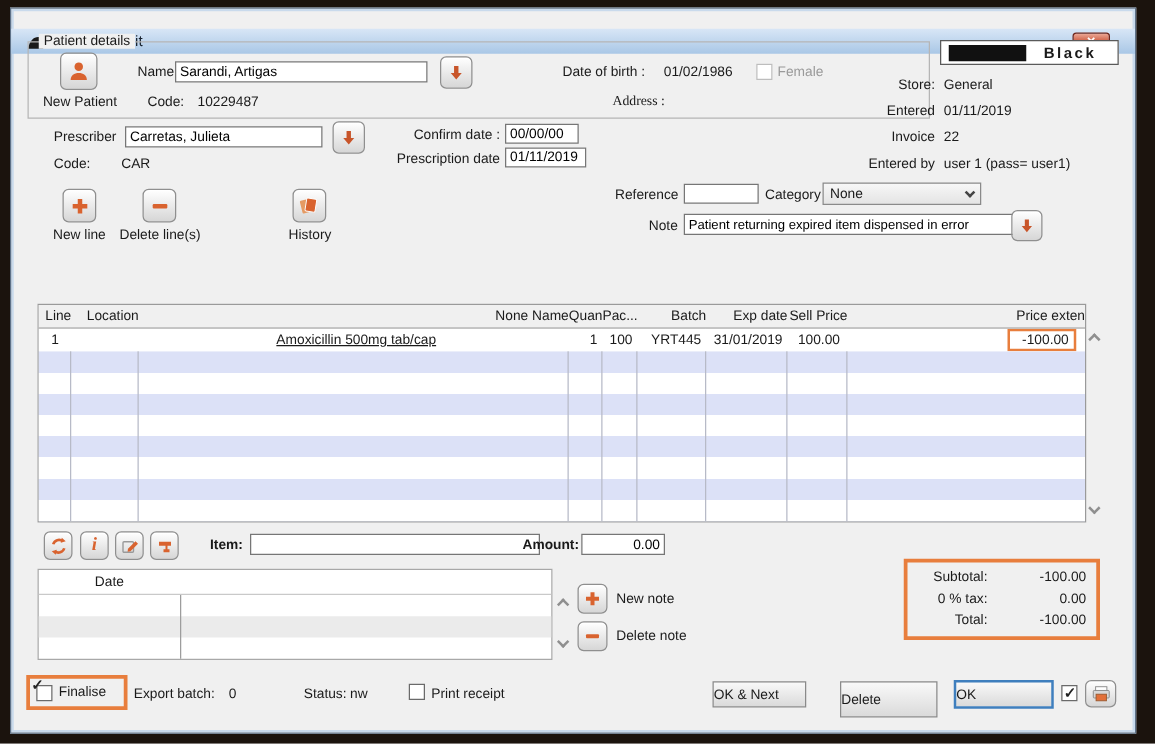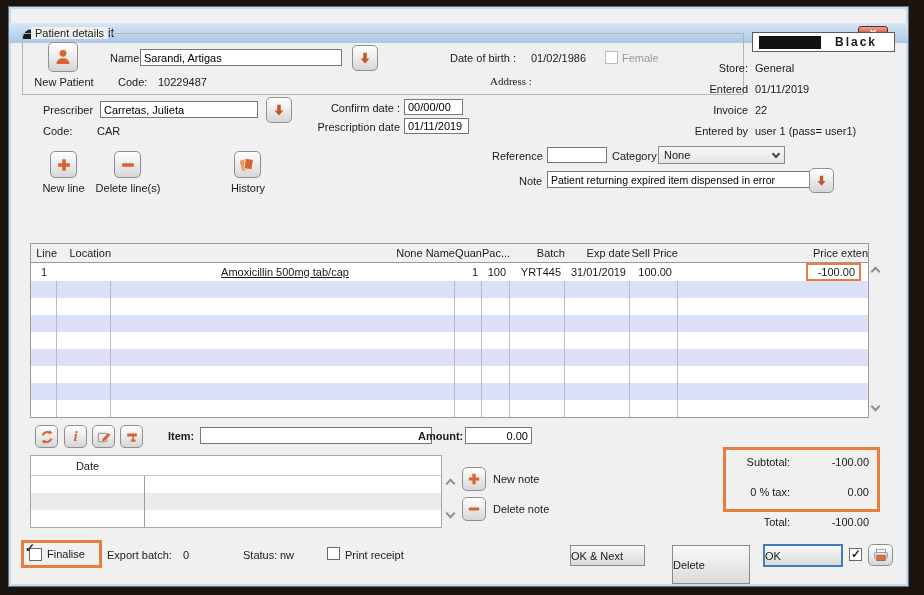--- a/index.html
+++ b/index.html
@@ -63,21 +63,21 @@
   .grid-overlay div { border-right:1px solid #b7bac7; height:100%; }
   .grid-overlay div:last-child { border-right:none; }
 
   .notes-table { position:absolute; left:30px; top:455px; width:412px; height:73px; border:1px solid #a8a8a8; background:#fff; }
   .nt-head { display:grid; grid-template-columns:113px 1fr; height:20px; align-items:center; border-bottom:1px solid #c9c9c9; }
   .nt-body { position:relative; height:51px; }
   .nt-stripe { position:absolute; left:0; top:17px; width:100%; height:17px; background:#ebebeb; }
   .nt-div { position:absolute; left:113px; top:0; width:1px; height:51px; background:#9d9d9d; }
 
   .totals-box { position:absolute; left:723px; top:447px; width:157px; height:65px; border:3px solid #e87e3d;
-    padding:6px 8px 0 6px; display:flex; flex-direction:column; gap:18px; }
+    padding:6px 8px 0 6px; display:flex; flex-direction:column; gap:5px; }
   .t-row { display:flex; }
   .t-row .t-lbl { width:58px; text-align:right; }
   .t-row .t-val { flex:1; text-align:right; }
 
   .hl-finalise { position:absolute; left:21px; top:540px; width:81px; height:28px; border:3px solid #e87e3d;
     display:flex; align-items:center; padding-left:5px; gap:5px; }
   .cb-inline { position:static; flex:0 0 13px; }
 
   .btn { position:absolute; display:flex; align-items:center; justify-content:flex-start; border:1px solid #8a8a8a;
     background:linear-gradient(#f9f9f9,#dadada); font-size:11px; cursor:default; }
@@ -338,21 +338,21 @@
   <div class="lbl" style="left:107px; top:549px;">Export batch:</div>
   <div class="lbl" style="left:183px; top:549px;">0</div>
   <div class="lbl" style="left:243px; top:549px;">Status:</div>
   <div class="lbl" style="left:280px; top:549px;">nw</div>
   <span class="cb" style="left:327px; top:547px;"></span>
   <div class="lbl" style="left:345px; top:549px;">Print receipt</div>
 
   <div class="btn" style="left:570px; top:545px; width:75px; height:21px;">
     <span>OK &amp; Next</span>
   </div>
-  <div class="btn" style="left:672px; top:545px; width:78px; height:39px;">
+  <div class="btn" style="left:672px; top:545px; width:78px; height:29px;">
     <span>Delete</span>
   </div>
   <div class="btn btn-default" style="left:763px; top:544px; width:80px; height:23px;">
     <span>OK</span>
   </div>
   <span class="cb checked" style="left:849px; top:548px;"></span>
   <div class="icon-btn" style="left:868px; top:544px; width:25px; height:22px;">
     <span>
       <svg width="18" height="16" viewBox="0 0 24 20">
         <rect x="6" y="2.5" width="12" height="5" fill="#ffffff" stroke="#8a8a8a"></rect>

